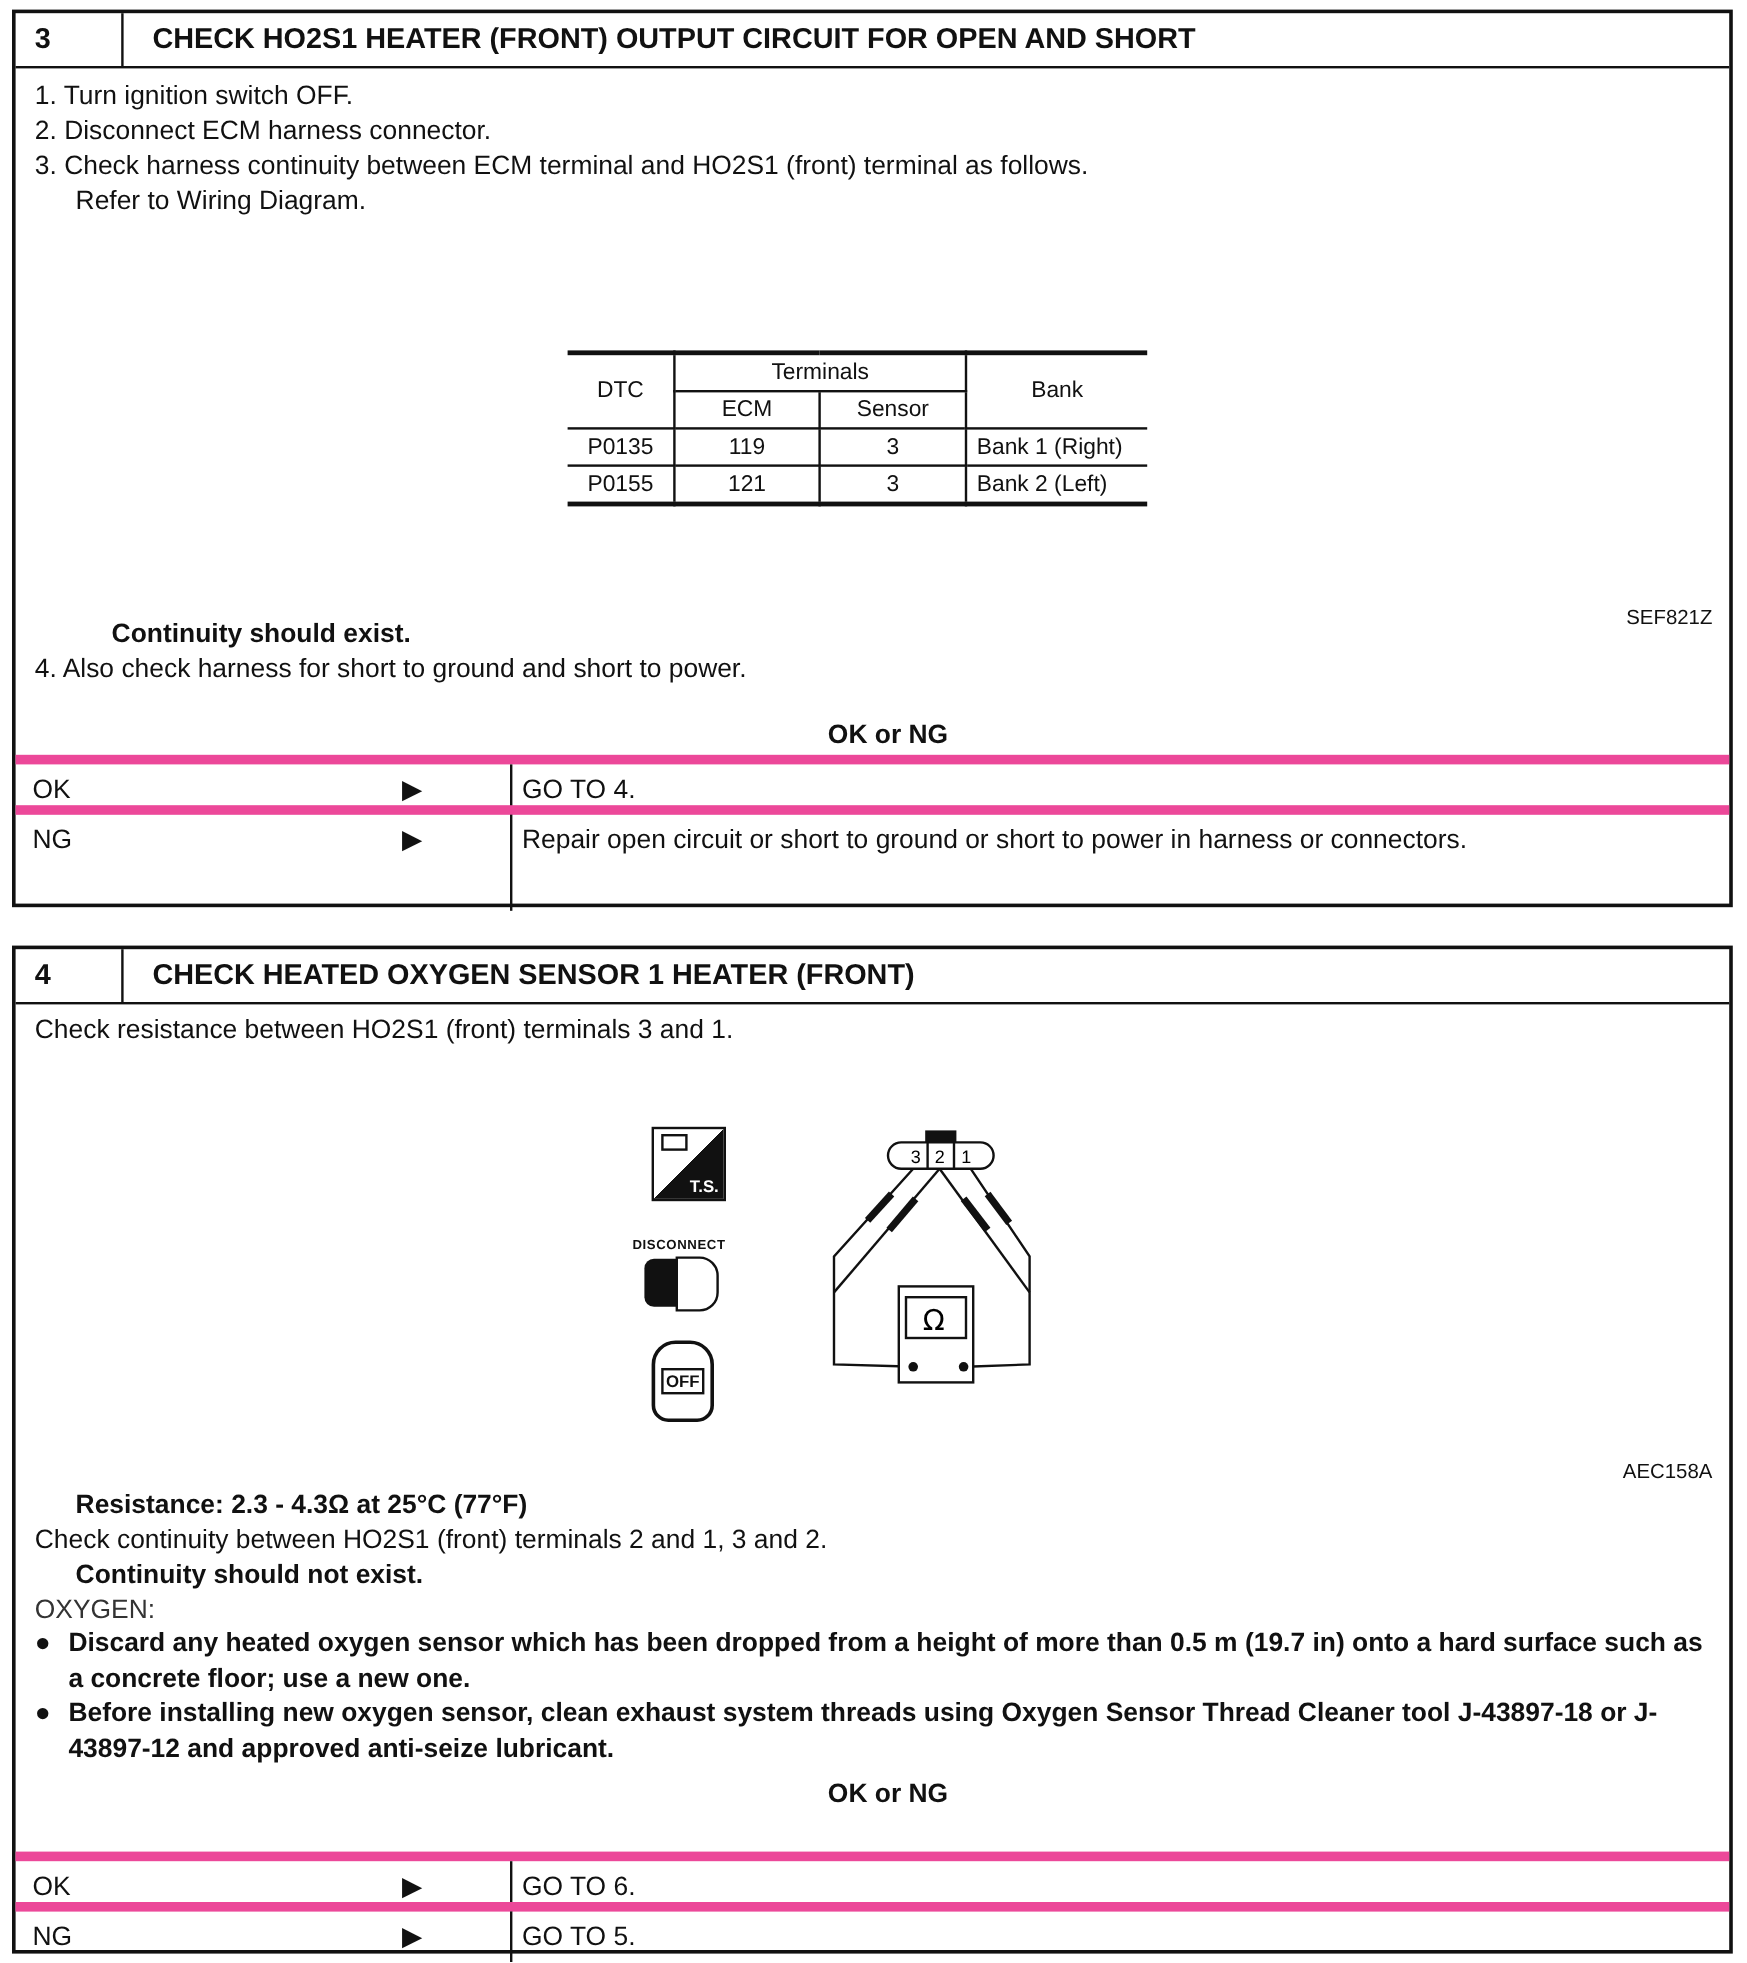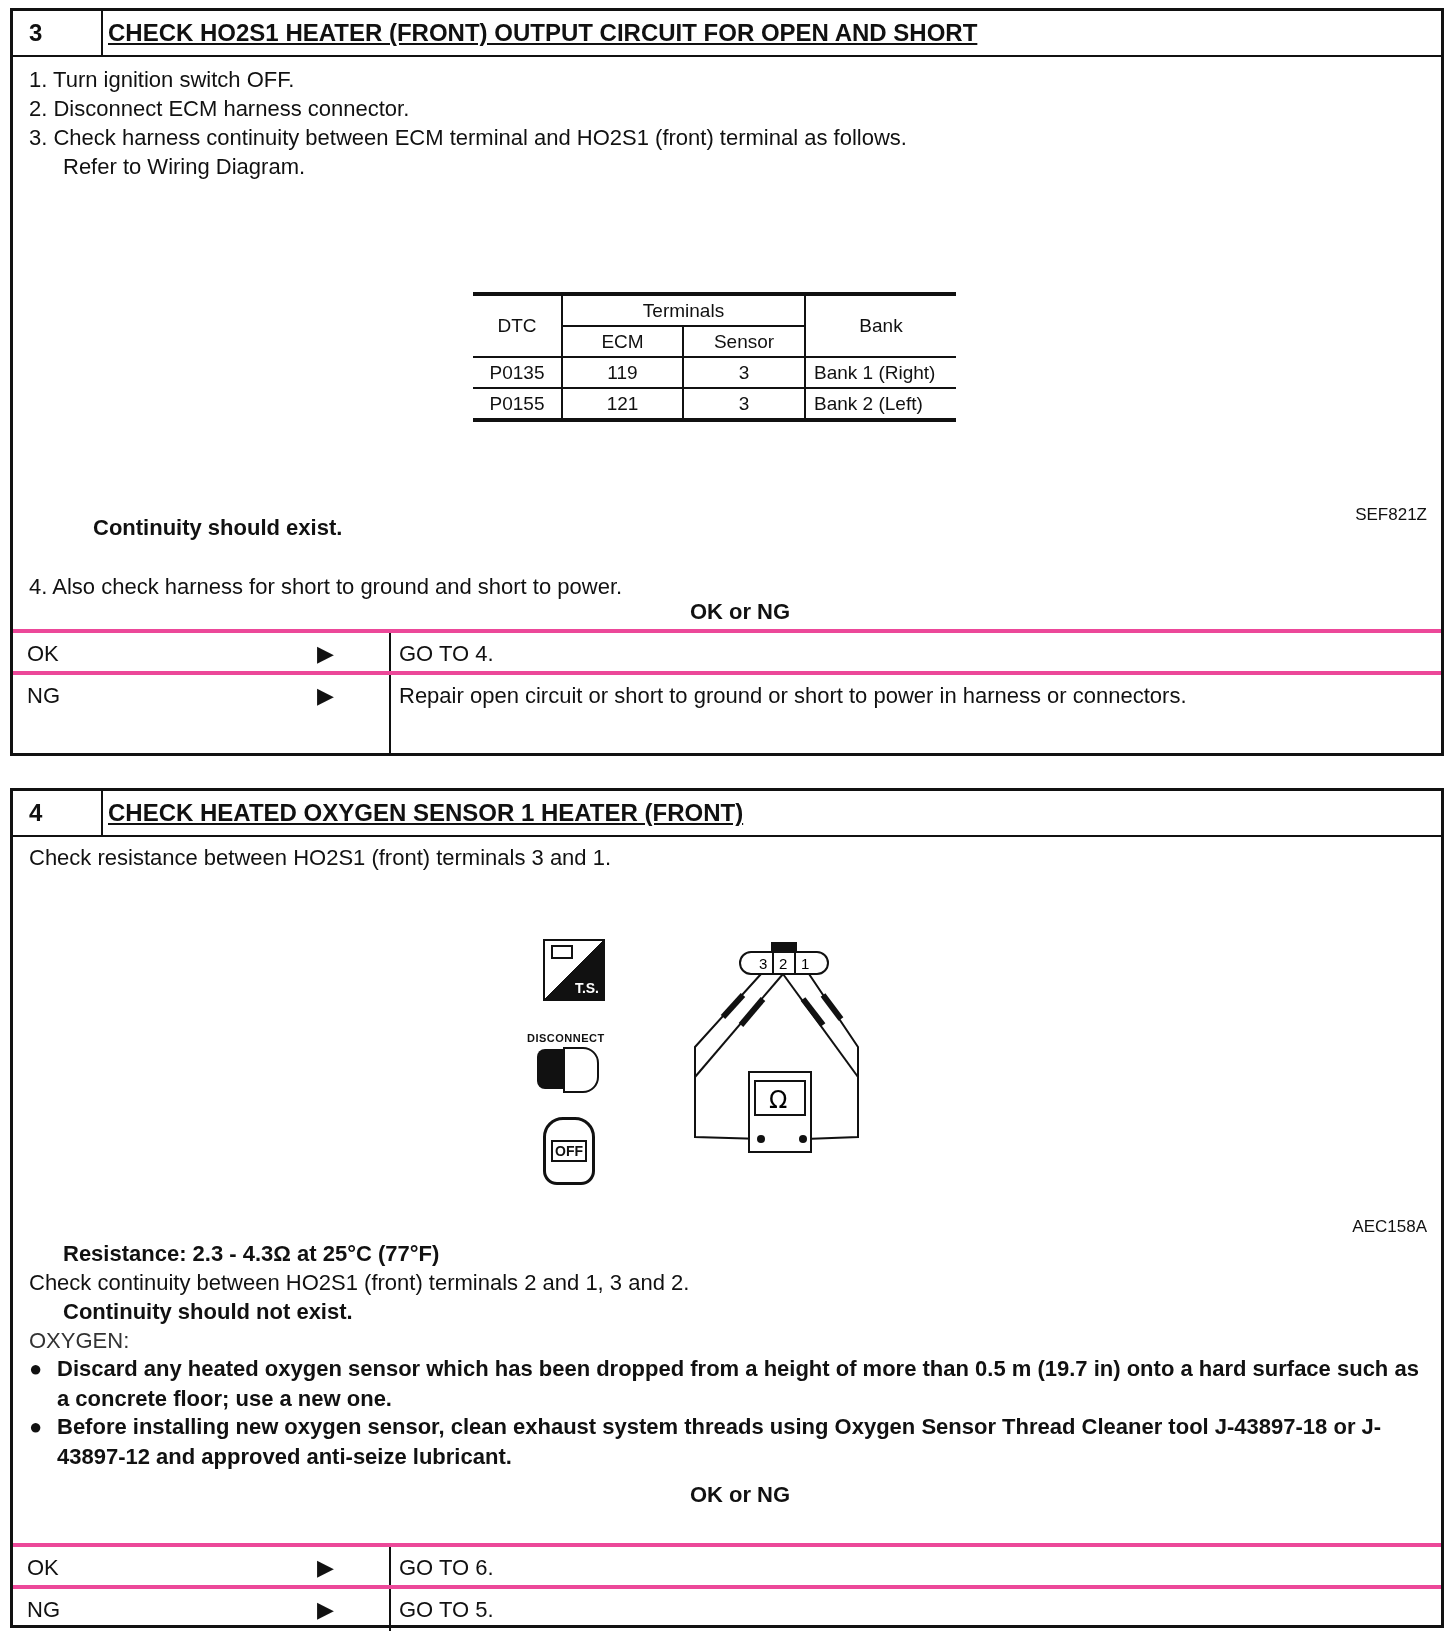--- a/index.html
+++ b/index.html
@@ -2,27 +2,27 @@
 <html><head>
 <meta charset="utf-8">
 <style>
   html, body { margin: 0; padding: 0; background: #fff; }
   body { width: 1456px; height: 1636px; position: relative; font-family: "Liberation Sans", sans-serif; color: #111; }
   .box { position: absolute; left: 10px; width: 1434px; border: 3px solid #111; box-sizing: border-box; background: #fff; }
   #box3 { top: 8px; height: 748px; }
   #box4 { top: 788px; height: 840px; }
   .hdr { display: flex; height: 44px; border-bottom: 2px solid #111; font-weight: bold; font-size: 24px; align-items: stretch; }
   .hdr .num { width: 90px; padding-left: 16px; display: flex; align-items: center; border-right: 2px solid #111; box-sizing: border-box; }
-  .hdr .title { padding-left: 5px; display: flex; align-items: center; text-decoration: underline; }
+  .hdr .title { padding-left: 24px; display: flex; align-items: center; }
   .body { position: relative; }
   .line { position: absolute; font-size: 22px; white-space: nowrap; }
   .bold { font-weight: bold; }
   .code { position: absolute; font-size: 17px; }
   .okng { position: absolute; left: 0; right: 0; text-align: center; font-weight: bold; font-size: 22px; padding-left: 26px; }
-  .res-row { position: absolute; left: 0; right: 0; height: 42px; border-top: 4px solid #ec4899; display: flex; font-size: 22px; }
+  .res-row { position: absolute; left: 0; right: 0; height: 42px; border-top: 8px solid #ec4899; display: flex; font-size: 22px; gap: 18px; }
   .res-row .lbl { width: 290px; padding-left: 14px; display: flex; align-items: center; }
   .res-row .arrow { width: 72px; display: flex; align-items: center; font-size: 22px; }
   .res-row .act { flex: 1; border-left: 2px solid #111; padding-left: 8px; display: flex; align-items: center; }
   table.dtc { position: absolute; left: 460px; top: 235px; border-collapse: collapse; font-size: 19px; border-top: 4px solid #111; border-bottom: 4px solid #111; }
   table.dtc td, table.dtc th { border: 2px solid #111; padding: 2px 8px; font-weight: normal; text-align: center; height: 25px; }
   table.dtc tr > *:first-child { border-left: none; }
   table.dtc tr > *:last-child { border-right: none; }
   table.dtc .bank { text-align: left; }
   .bullet { position: absolute; left: 16px; font-size: 22px; font-weight: bold; width: 1390px; line-height: 30px; }
   .bullet .dot { position: absolute; left: 0; top: 0; }
@@ -63,21 +63,21 @@
         <td>P0155</td>
         <td>121</td>
         <td>3</td>
         <td class="bank">Bank 2 (Left)</td>
       </tr>
     </tbody>
       </table>
 
     <div class="code" style="right:14px; top:448px;">SEF821Z</div>
     <div class="line bold" style="left:80px; top:458px;">Continuity should exist.</div>
-    <div class="line" style="left:16px; top:517px;">4.  Also check harness for short to ground and short to power.</div>
+    <div class="line" style="left:16px; top:487px;">4.  Also check harness for short to ground and short to power.</div>
     <div class="okng" style="top:542px;">OK or NG</div>
   </div>
   <div class="res-row" style="top:618px;">
     <div class="lbl">OK</div>
     <div class="arrow">▶</div>
     <div class="act">GO TO 4.</div>
   </div>
   <div class="res-row" style="top:660px; height:80px;">
     <div class="lbl" style="align-items:flex-start; padding-top:8px;">NG</div>
     <div class="arrow" style="align-items:flex-start; padding-top:8px;">▶</div>

